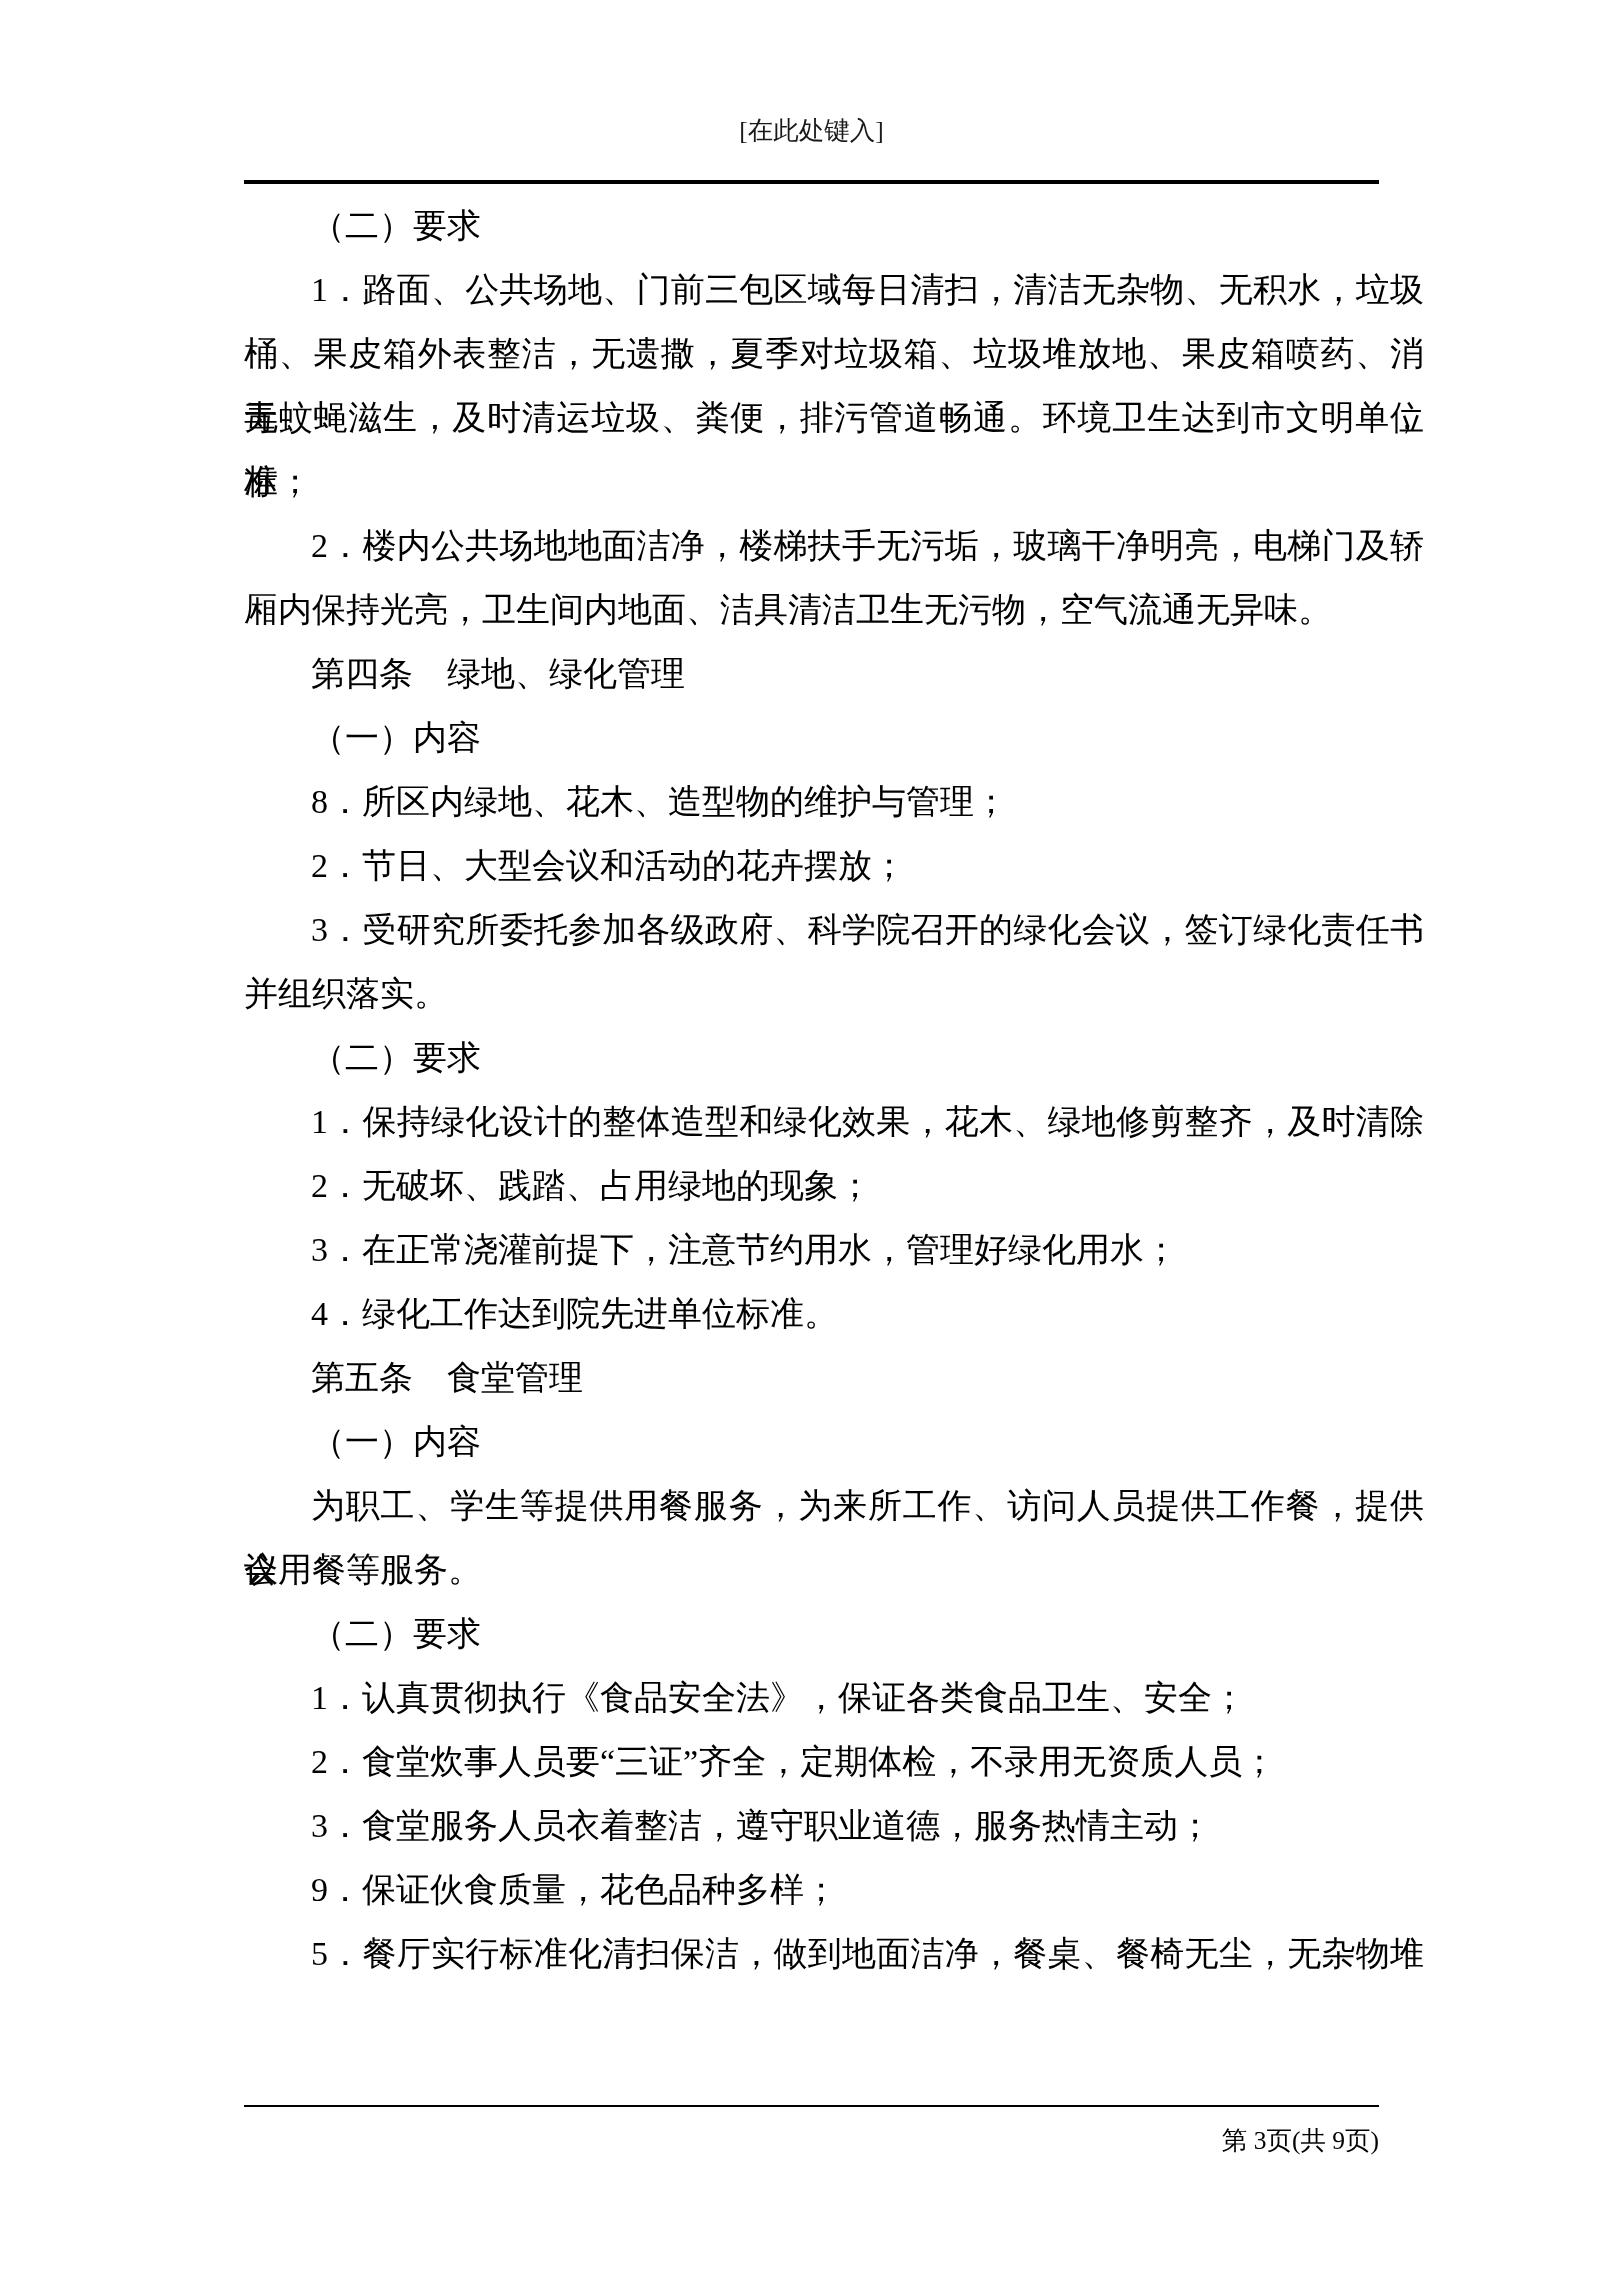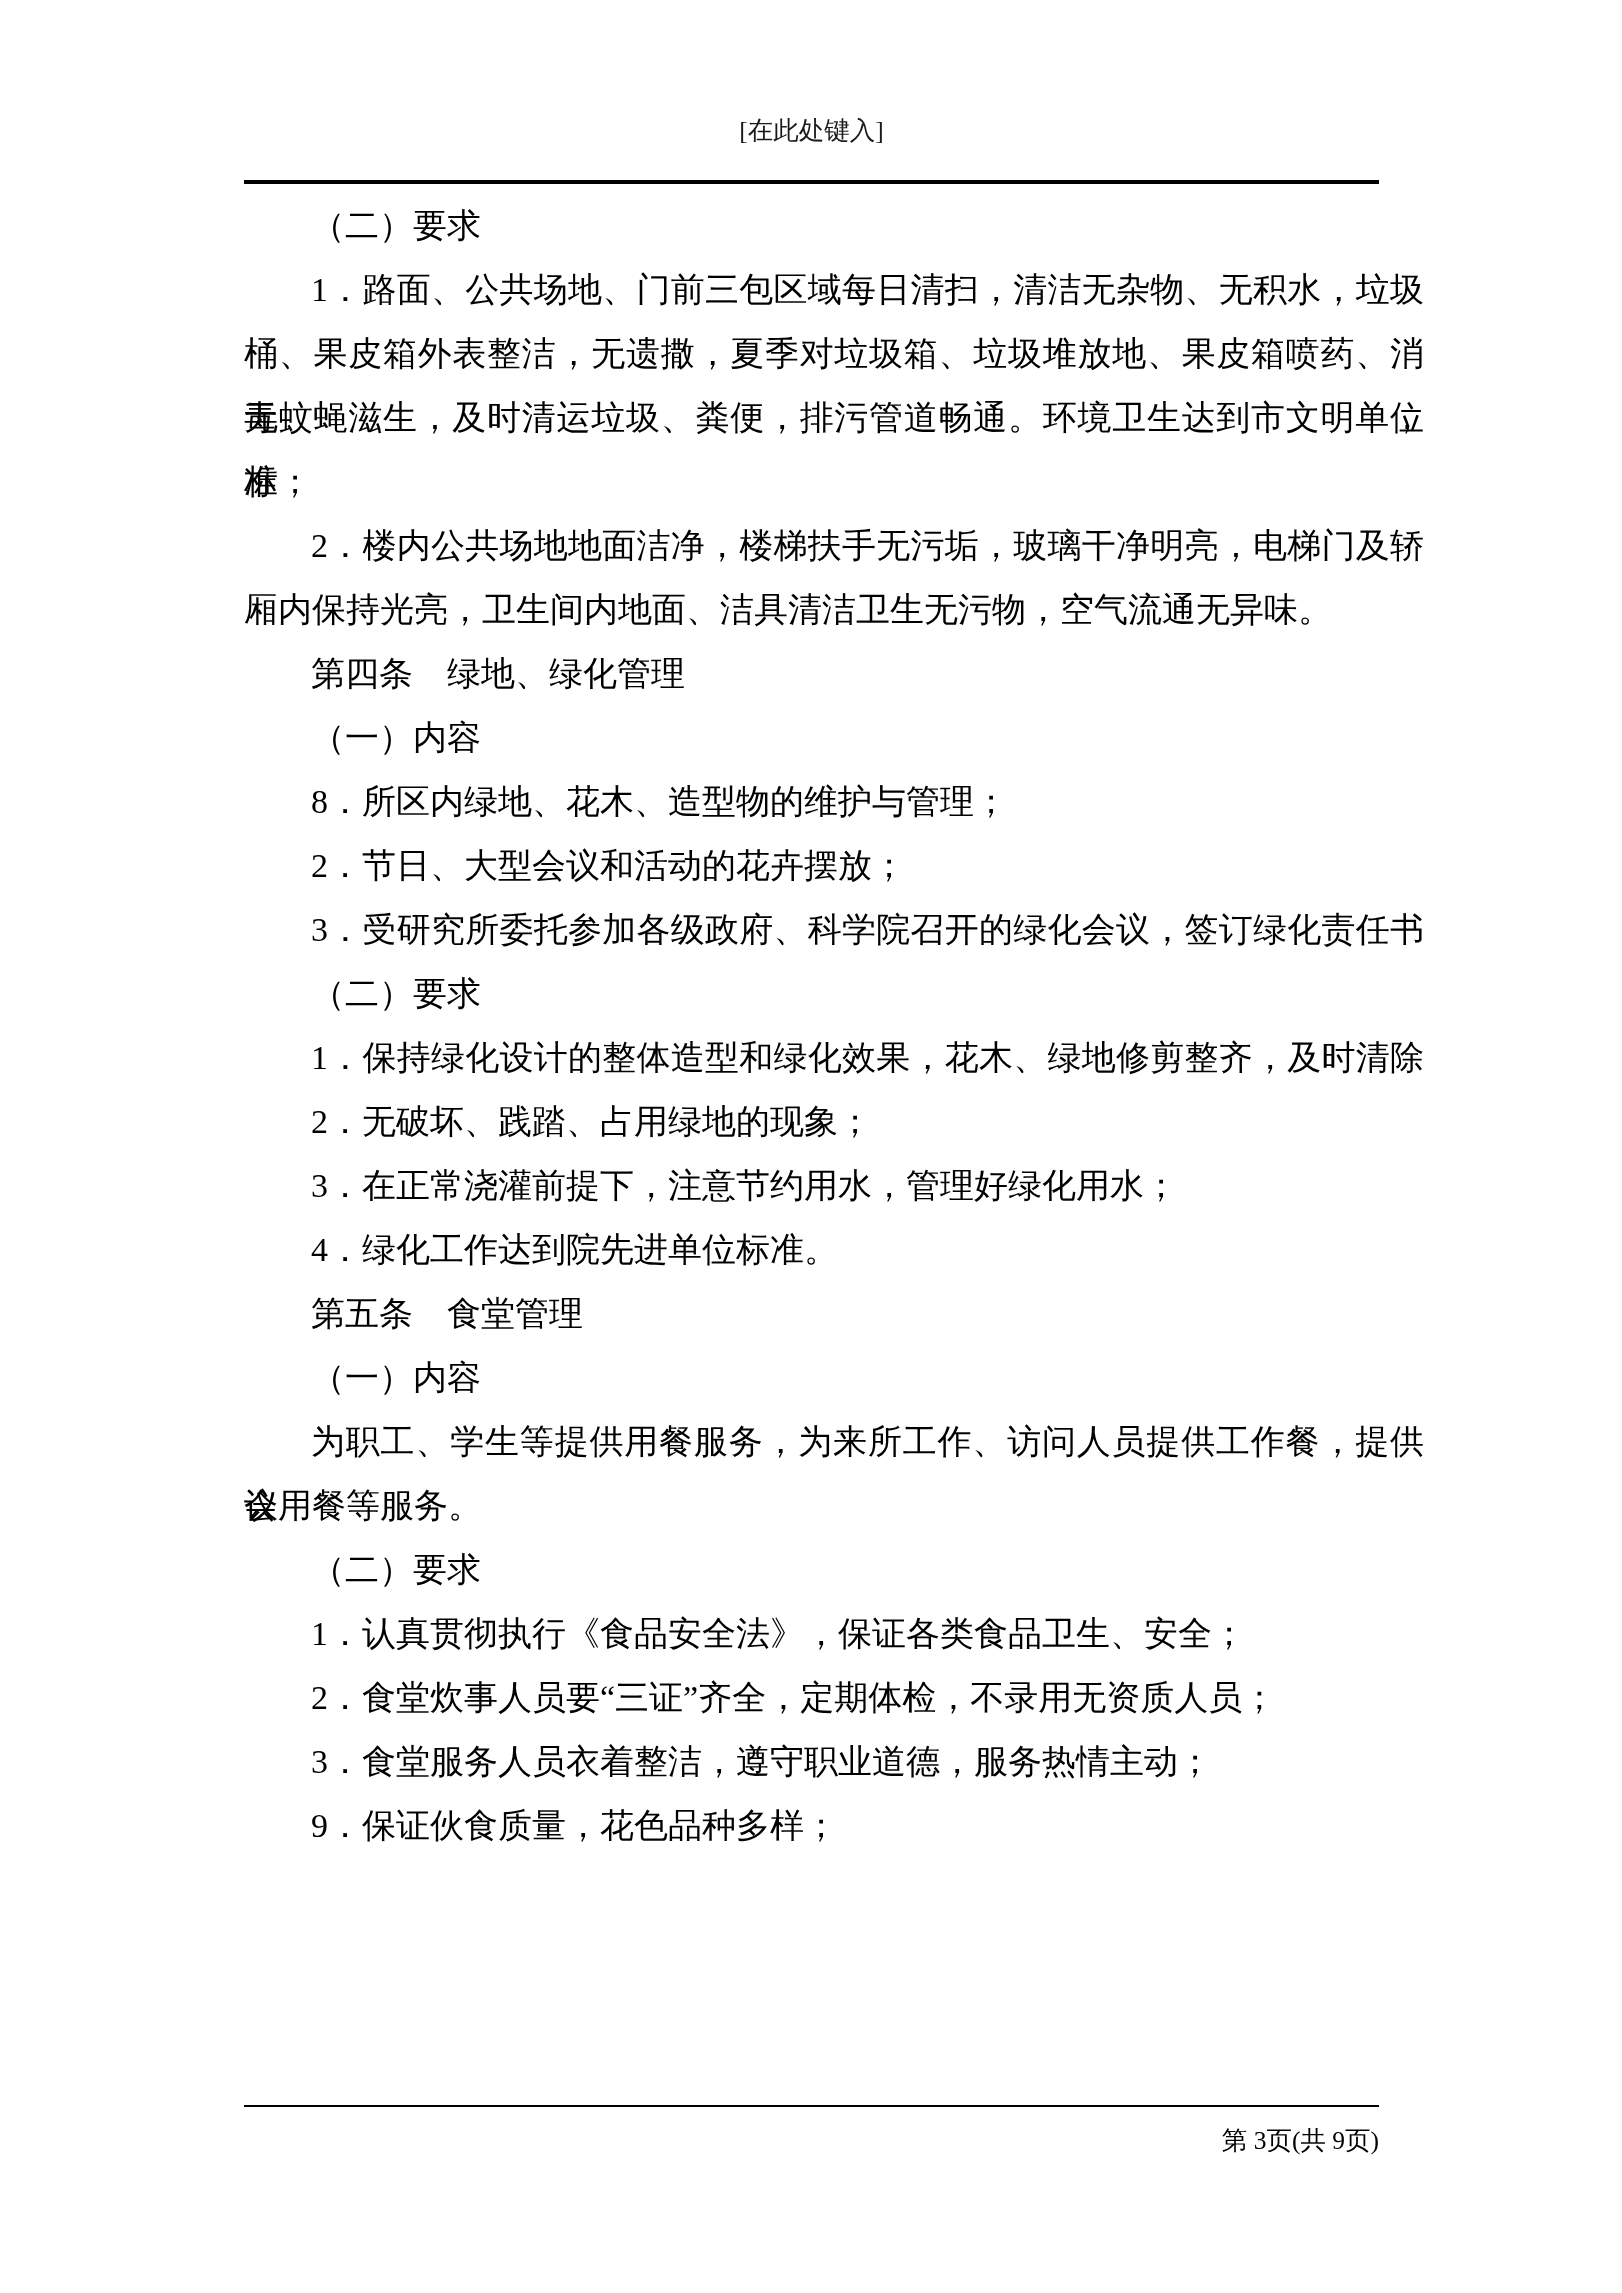--- a/index.html
+++ b/index.html
@@ -91,34 +91,36 @@
     <div class="line jl">桶、果皮箱外表整洁，无遗撒，夏季对垃圾箱、垃圾堆放地、果皮箱喷药、消毒，</div>
     <div class="line jl">无蚊蝇滋生，及时清运垃圾、粪便，排污管道畅通。环境卫生达到市文明单位标</div>
     <div class="line">准；</div>
     <div class="line ind jl">2．楼内公共场地地面洁净，楼梯扶手无污垢，玻璃干净明亮，电梯门及轿</div>
     <div class="line">厢内保持光亮，卫生间内地面、洁具清洁卫生无污物，空气流通无异味。</div>
     <div class="line ind">第四条　绿地、绿化管理</div>
     <div class="line ind">（一）内容</div>
     <div class="line ind">8．所区内绿地、花木、造型物的维护与管理；</div>
     <div class="line ind">2．节日、大型会议和活动的花卉摆放；</div>
     <div class="line ind jl">3．受研究所委托参加各级政府、科学院召开的绿化会议，签订绿化责任书</div>
+    <div class="line">并组织落实。</div>
     <div class="line ind">（二）要求</div>
     <div class="line ind jl">1．保持绿化设计的整体造型和绿化效果，花木、绿地修剪整齐，及时清除</div>
     <div class="line ind">2．无破坏、践踏、占用绿地的现象；</div>
     <div class="line ind">3．在正常浇灌前提下，注意节约用水，管理好绿化用水；</div>
     <div class="line ind">4．绿化工作达到院先进单位标准。</div>
     <div class="line ind">第五条　食堂管理</div>
     <div class="line ind">（一）内容</div>
     <div class="line ind jl">为职工、学生等提供用餐服务，为来所工作、访问人员提供工作餐，提供会</div>
     <div class="line">议用餐等服务。</div>
     <div class="line ind">（二）要求</div>
     <div class="line ind">1．认真贯彻执行《食品安全法》，保证各类食品卫生、安全；</div>
     <div class="line ind">2．食堂炊事人员要“三证”齐全，定期体检，不录用无资质人员；</div>
     <div class="line ind">3．食堂服务人员衣着整洁，遵守职业道德，服务热情主动；</div>
     <div class="line ind">9．保证伙食质量，花色品种多样；</div>
+    <div class="line ind jl">5．餐厅实行标准化清扫保洁，做到地面洁净，餐桌、餐椅无尘，无杂物堆</div>
   </div>
 
   <div class="footer-rule"></div>
 
   <div class="page-footer">
     <span>第 3页(共 9页)</span>
   </div>
 
 </div>
 

